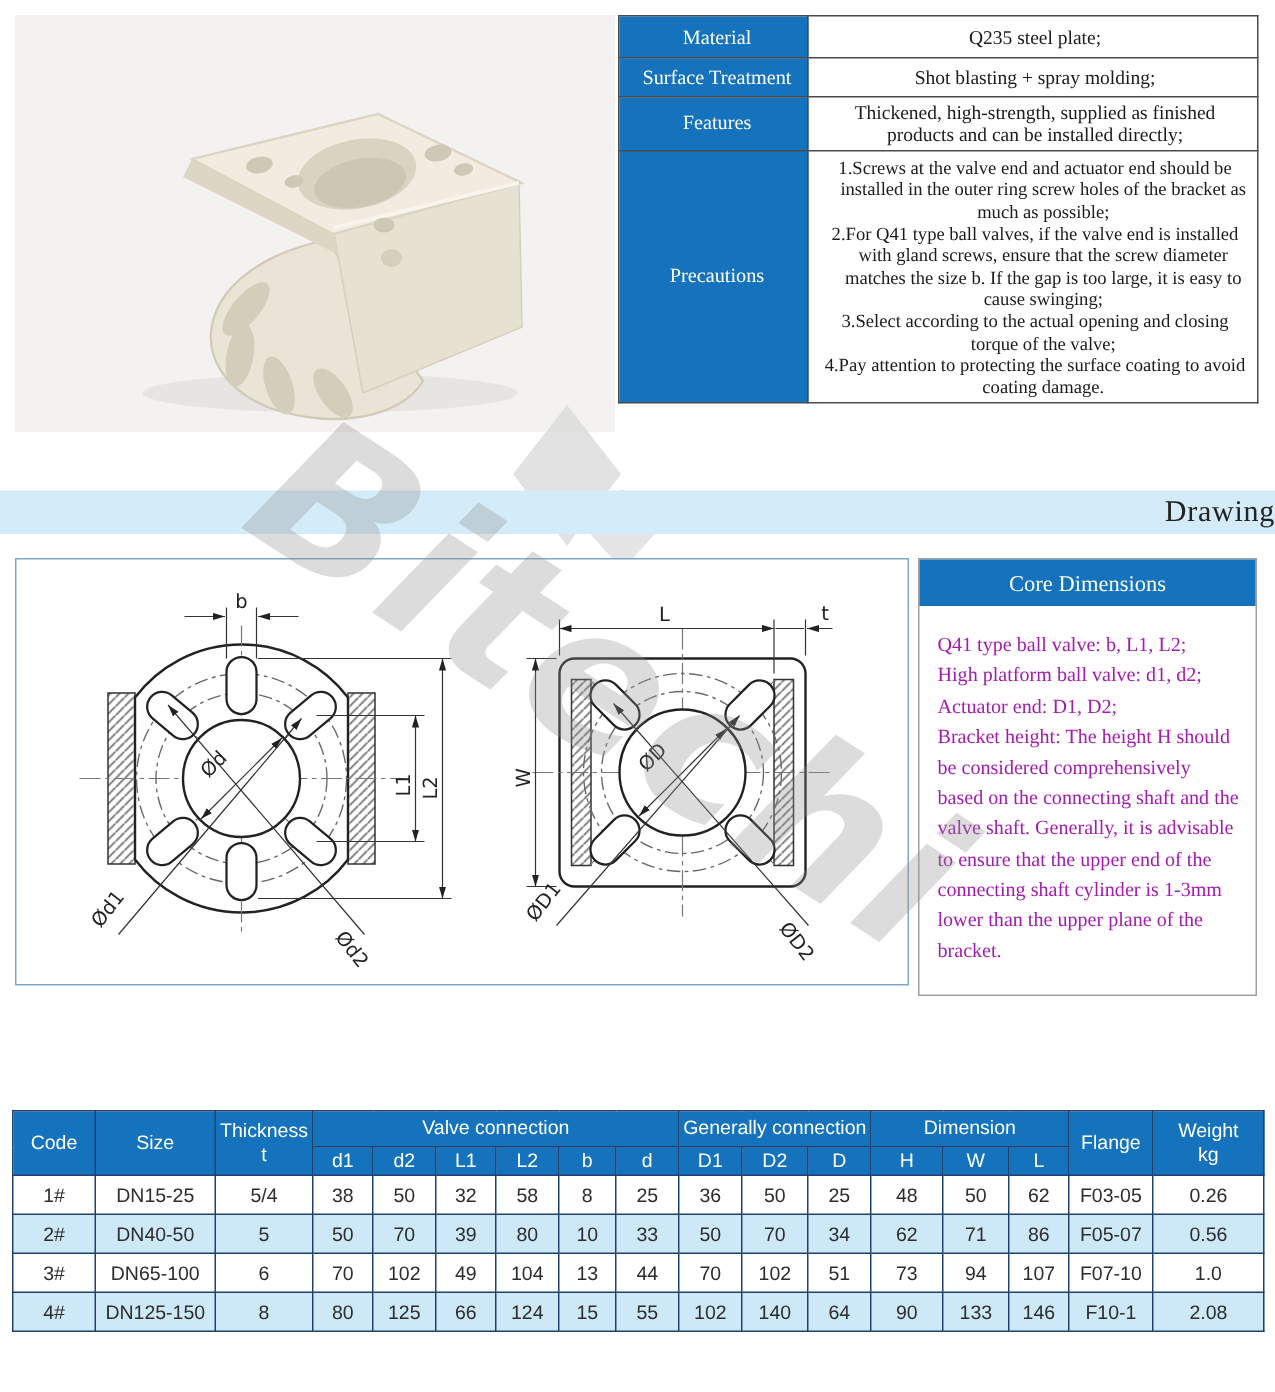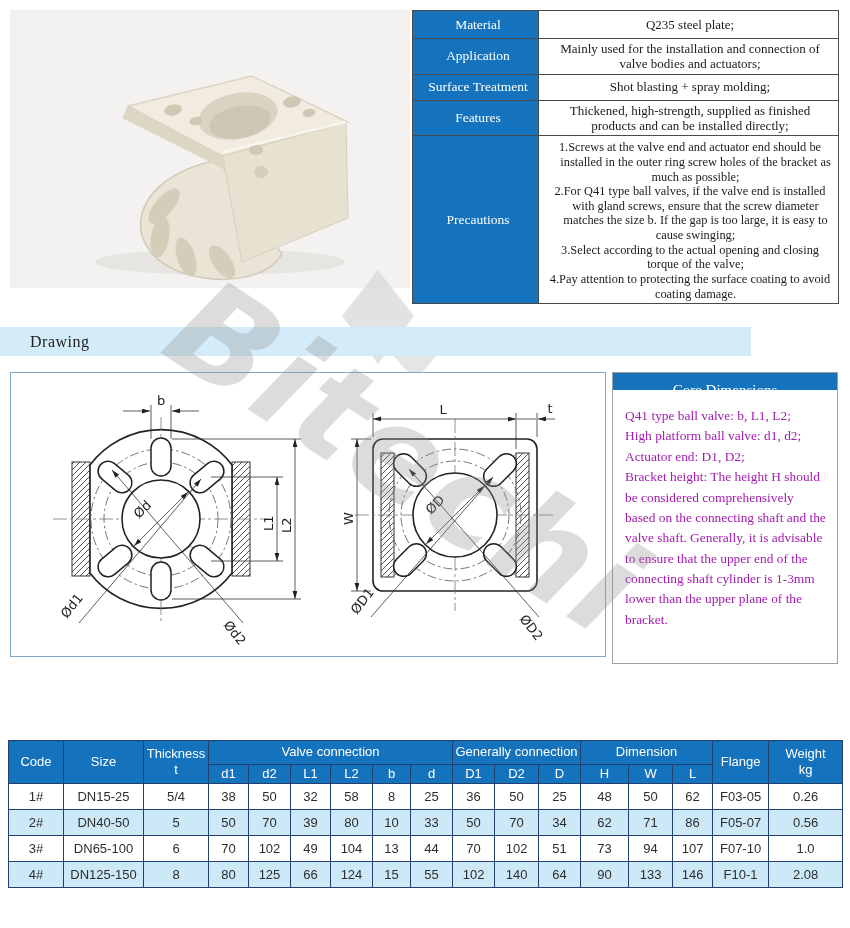--- a/index.html
+++ b/index.html
@@ -11,41 +11,41 @@
 
   
   .spec{position:absolute;left:412px;top:10px;width:426px;border-collapse:collapse;table-layout:fixed;}
   .spec td{border:1px solid #4a4a4a;text-align:center;}
   .spec td.lab{background:#1473bc;color:#fff;font-size:13.5px;padding:0 4px 0 9px;vertical-align:middle;}
   .spec td.val{font-size:13px;color:#1b1b1b;padding:2px 6px 2px 9px;vertical-align:middle;line-height:1.18;}
   .spec tr.prec td.val{vertical-align:top;padding-top:4px;}
   .prec-item{font-size:12.4px;line-height:1.18;padding-left:11px;text-indent:-11px;color:#1b1b1b;}
 
   
-  .band{position:absolute;left:0;width:751px;height:29px;background:#d4ecf9;line-height:29px;
-        font-size:16px;color:#222;letter-spacing:.5px;}
+  .band{position:absolute;left:0;width:850px;height:29px;background:#d4ecf9;line-height:29px;
+        font-size:20px;color:#222;letter-spacing:.5px;text-align:right;}
   .band span{margin-left:30px;}
   .band.drawing{top:327px;}
   .band.product{top:700px;}
 
   
   .drawing-panel{position:absolute;left:10px;top:372px;width:594px;height:283px;
                  border:1px solid #7fa8c8;background:#fff;}
   .drawing-panel svg{position:absolute;top:6px;}
   .dim{font-family:"DejaVu Sans",sans-serif;font-size:13px;fill:#222;}
   .thin{stroke:#333;stroke-width:.8;fill:none;}
   .thick{stroke:#222;stroke-width:1.6;fill:#fff;}
   .cl{stroke:#777;stroke-width:.8;fill:none;stroke-dasharray:14 3 3 3;}
   .dash{stroke:#666;stroke-width:.9;fill:none;stroke-dasharray:9 3 2.5 3;}
   .slot{fill:#fff;stroke:#222;stroke-width:1.5;}
 
   
   .core-panel{position:absolute;left:612px;top:372px;width:224px;height:290px;
               border:1px solid #a0a0a0;background:#fff;}
-  .core-header{height:17px;background:#1473bc;color:#fff;text-align:center;line-height:35px;
+  .core-header{height:31px;background:#1473bc;color:#fff;text-align:center;line-height:35px;
                font-size:15px;}
   .core-body{padding:16px 11px 0 12px;font-size:13.4px;color:#a21caf;line-height:1.52;}
 
   
   .dims{position:absolute;left:8px;top:740px;width:834px;border-collapse:collapse;table-layout:fixed;
         font-family:"Liberation Sans",sans-serif;}
   .dims th{background:#1473bc;color:#fff;font-size:13px;font-weight:normal;border:1px solid #20406e;
            padding:1px 0;line-height:1.25;}
   .dims td{border:1px solid #20406e;font-size:13px;color:#2d2d2d;text-align:center;height:23px;}
   .dims tr.alt td{background:#cde9f8;}
@@ -93,24 +93,20 @@
 
   <table class="spec">
     <colgroup>
         <col style="width:126px">
         <col style="width:300px">
       </colgroup>
     <tbody>
         <tr style="height:28px">
       <td class="lab">Material</td>
       <td class="val">Q235 steel plate;</td>
-    </tr>
-    <tr style="height:32px">
-      <td class="lab">Application</td>
-      <td class="val">Mainly used for the installation and connection of valve bodies and actuators;</td>
     </tr>
     <tr style="height:26px">
       <td class="lab">Surface Treatment</td>
       <td class="val">Shot blasting + spray molding;</td>
     </tr>
     <tr style="height:30px">
       <td class="lab">Features</td>
       <td class="val">Thickened, high-strength, supplied as finished products and can be installed directly;</td>
     </tr>
     <tr class="prec" style="height:152px">

